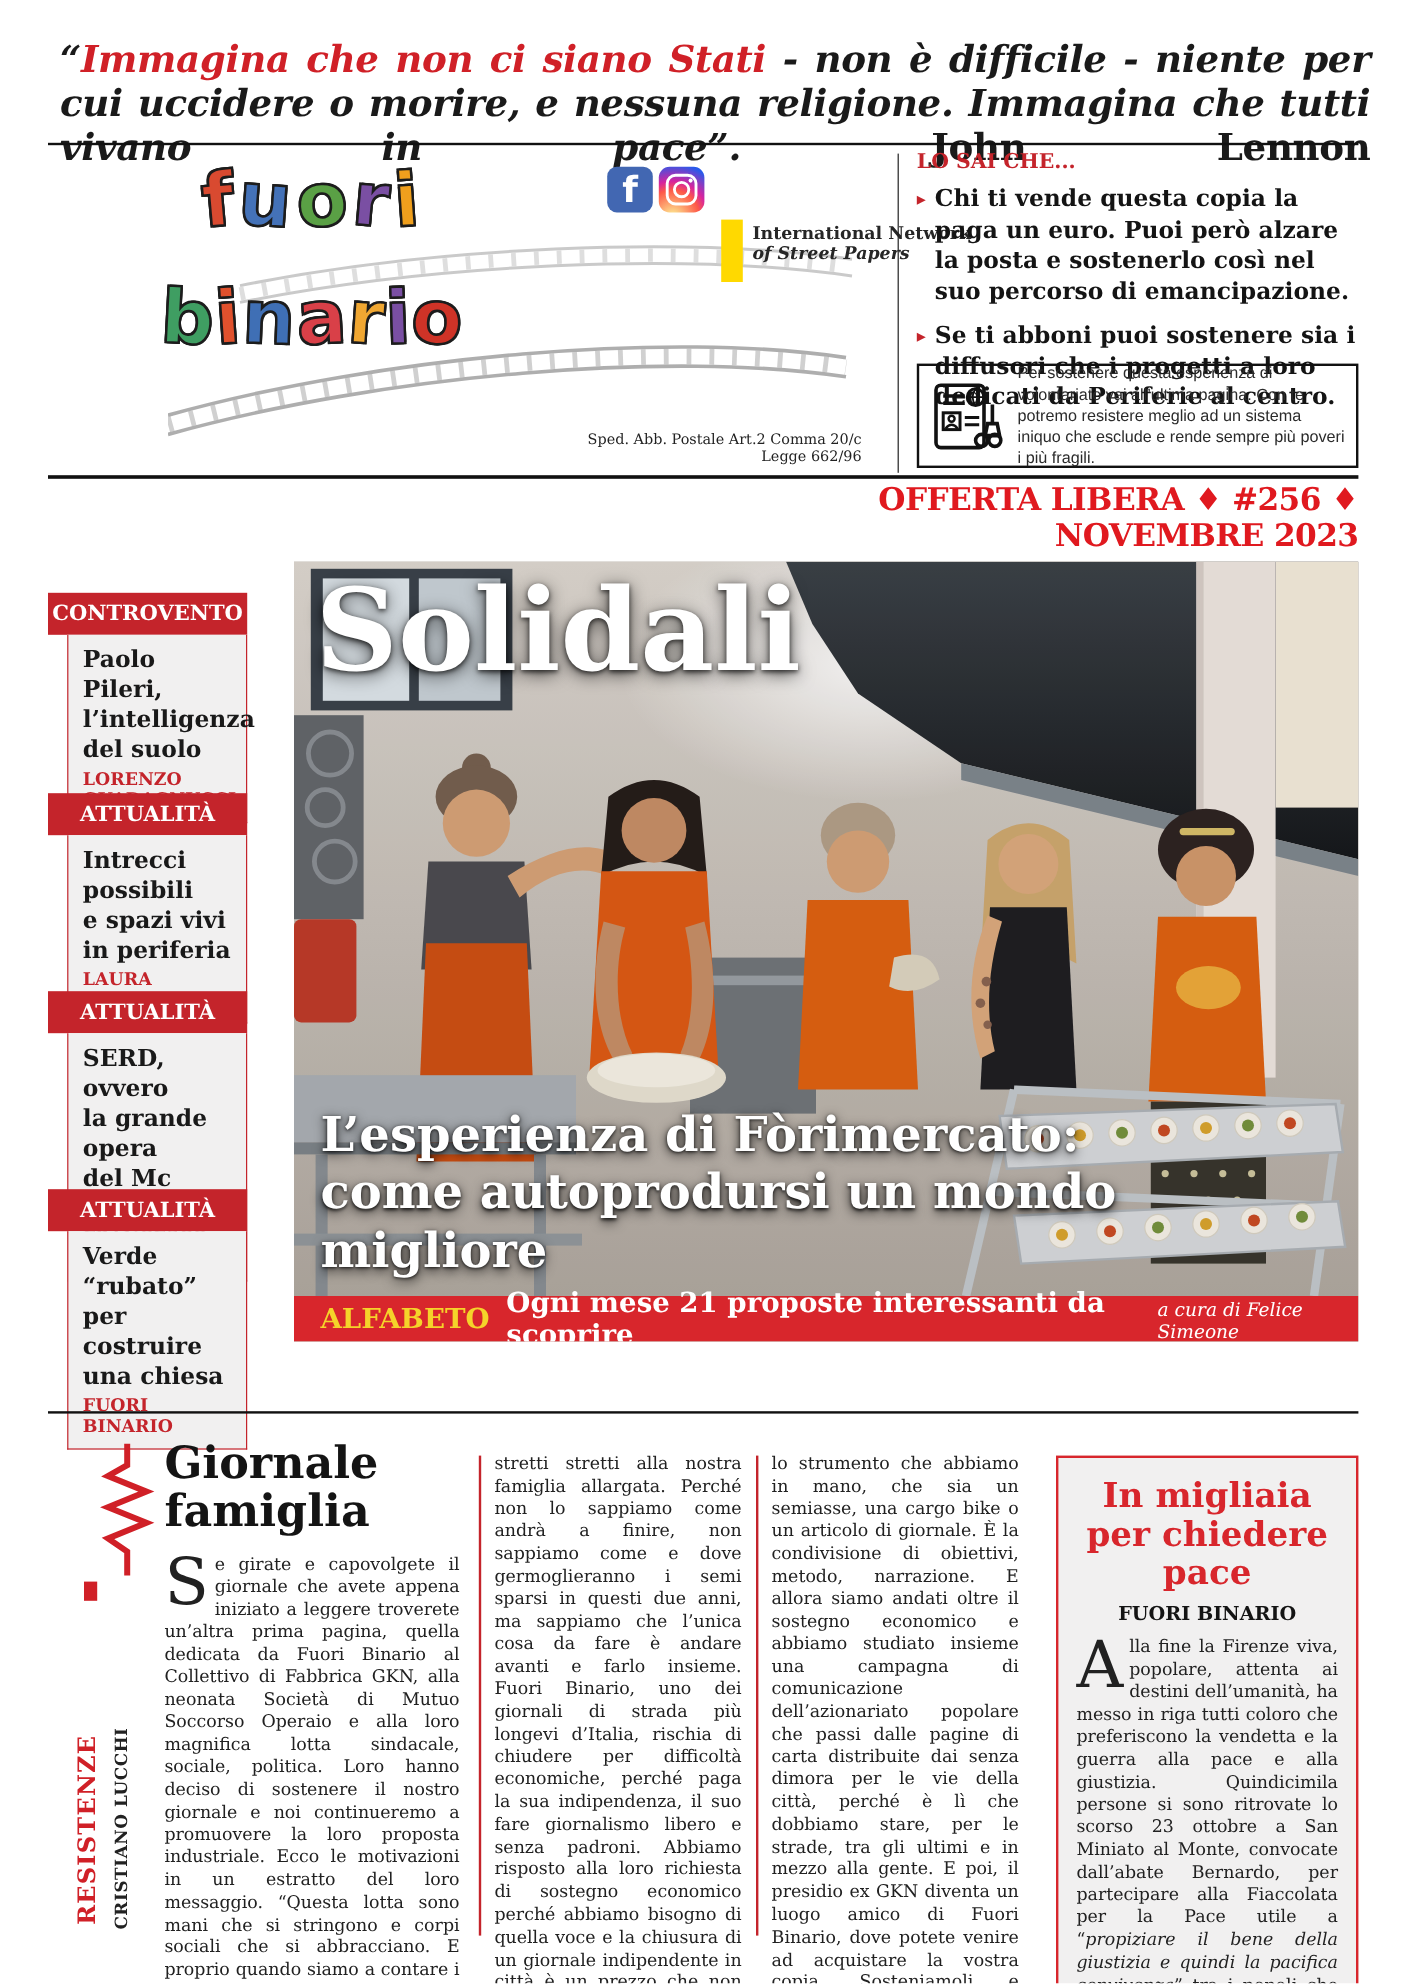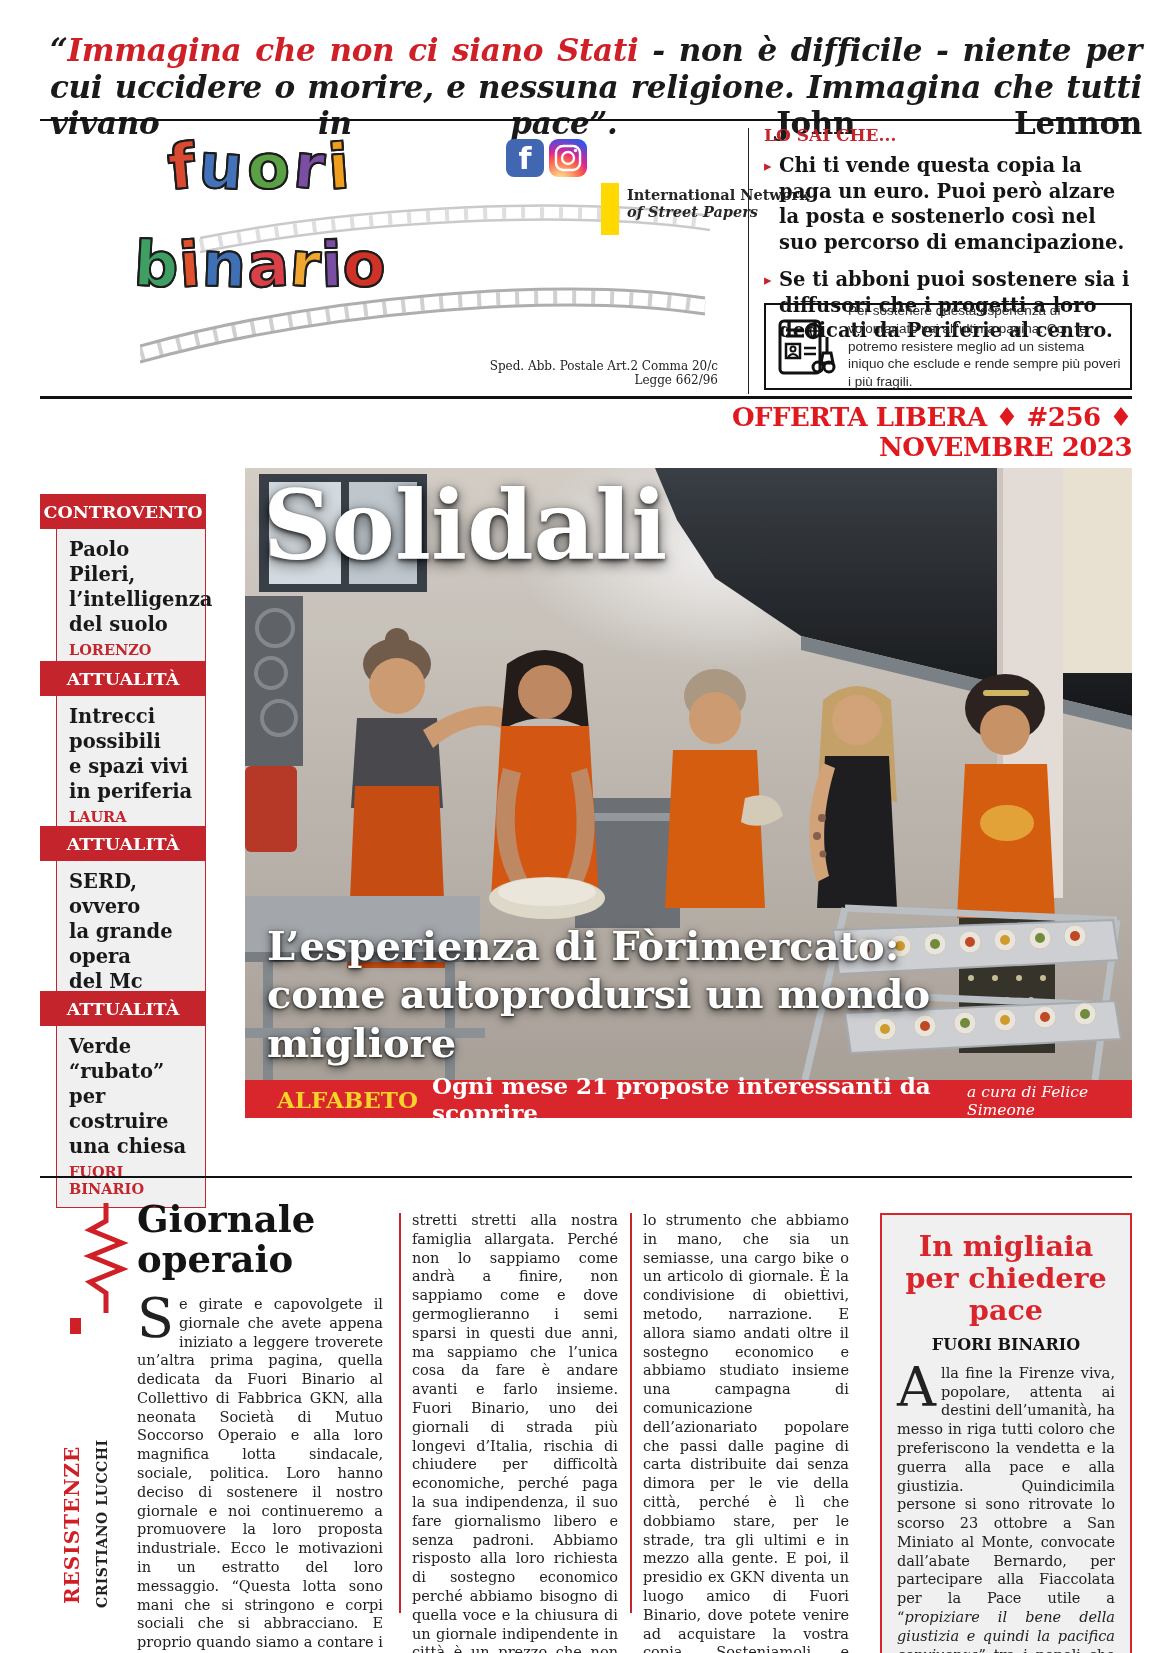--- a/index.html
+++ b/index.html
@@ -72,21 +72,21 @@
 
   
   .photo { position:absolute; left:245px; top:468px; width:887px; height:650px; overflow:hidden; background:#b9b2a9; }
   .photo-svg { position:absolute; left:0; top:0; }
   .headline { position:absolute; left:18px; top:2px; color:#fff; font-weight:bold; font-size:95px;
               text-shadow:0 4px 14px rgba(0,0,0,.65), 0 2px 4px rgba(0,0,0,.7); }
   .subhead { position:absolute; left:22px; bottom:50px; color:#fff; font-weight:600; font-size:40px;
              line-height:1.22; white-space:pre-line;
              text-shadow:0 3px 10px rgba(0,0,0,.75), 0 1px 3px rgba(0,0,0,.8); }
   .strip { position:absolute; left:0; bottom:0; width:100%; height:38px; background:#d8262c;
-           display:flex; align-items:center; padding-left:32px; gap:14px;justify-content:space-between; }
+           display:flex; align-items:center; padding-left:22px; gap:14px;justify-content:space-between; }
   .strip-label { color:#f5d32a; font-weight:bold; font-size:23px; }
   .strip-text { color:#fff; font-weight:bold; font-size:23px; }
   .strip-byline { color:#fff; font-style:italic; font-size:15.5px; padding-top:4px; }
 
   
   .zigzag { position:absolute; left:82px; top:1203px; }
   .kick-dash { position:absolute; left:70px; top:1318px; width:11px; height:16px; background:#d02027; }
   .vtext { position:absolute; writing-mode:vertical-rl; transform:rotate(180deg); white-space:nowrap; }
   .v-kicker { left:60px; top:1344px; height:260px; color:#d02027; font-weight:bold; font-size:20px; letter-spacing:1px; }
   .v-byline { left:94px; top:1388px; height:220px; color:#222; font-weight:bold; font-size:14px; letter-spacing:0.5px; }
@@ -376,21 +376,21 @@
 
   <svg class="zigzag" width="48" height="112" viewBox="0 0 48 112">
     <polyline points="24,0 24,18 8,27 40,40 8,53 40,66 8,79 24,90 24,110" fill="none" stroke="#d02027" stroke-width="5"></polyline>
   </svg>
   <div class="kick-dash"></div>
   <div class="vtext v-kicker">RESISTENZE</div>
   <div class="vtext v-byline">CRISTIANO LUCCHI</div>
 
   <div class="col col-1">
     <div class="art-title">Giornale
-operaio</div>
+famiglia</div>
     <div><span class="dropcap">S</span><span>e girate e capovolgete il giornale che avete appena iniziato a leggere troverete un’altra prima pagina, quella dedicata da Fuori Binario al Collettivo di Fabbrica GKN, alla neonata Società di Mutuo Soccorso Operaio e alla loro magnifica lotta sindacale, sociale, politica. Loro hanno deciso di sostenere il nostro giornale e noi continueremo a promuovere la loro proposta industriale. Ecco le motivazioni in un estratto del loro messaggio. “Questa lotta sono mani che si stringono e corpi sociali che si abbracciano. E proprio quando siamo a contare i giorni che ci separano all’Ora X stiamo</span></div>
   </div>
   <div class="vrule vr-1"></div>
   <div class="col col-2"><span>stretti stretti alla nostra famiglia allargata. Perché non lo sappiamo come andrà a finire, non sappiamo come e dove germoglieranno i semi sparsi in questi due anni, ma sappiamo che l’unica cosa da fare è andare avanti e farlo insieme. Fuori Binario, uno dei giornali di strada più longevi d’Italia, rischia di chiudere per difficoltà economiche, perché paga la sua indipendenza, il suo fare giornalismo libero e senza padroni. Abbiamo risposto alla loro richiesta di sostegno economico perché abbiamo bisogno di quella voce e la chiusura di un giornale indipendente in città è un prezzo che non possiamo permetterci. La fabbrica socialmente integrata è questo, è la costruzione dal basso di una società diversa, qualsiasi sia</span></div>
   <div class="vrule vr-2"></div>
   <div class="col col-3"><span>lo strumento che abbiamo in mano, che sia un semiasse, una cargo bike o un articolo di giornale. È la condivisione di obiettivi, metodo, narrazione. E allora siamo andati oltre il sostegno economico e abbiamo studiato insieme una campagna di comunicazione dell’azionariato popolare che passi dalle pagine di carta distribuite dai senza dimora per le vie della città, perché è lì che dobbiamo stare, per le strade, tra gli ultimi e in mezzo alla gente. E poi, il presidio ex GKN diventa un luogo amico di Fuori Binario, dove potete venire ad acquistare la vostra copia. Sosteniamoli e sosteneteci, perché il tempo è ora! Spiccare il volo o cadere. Partecipa e promuovi l’azionariato popolare. Leggi e sostieni Fuori Binario”.</span></div>
 
   <div class="peace">
     <div class="peace-title">In migliaia per chiedere pace</div>
     <div class="peace-byline">FUORI BINARIO</div>

